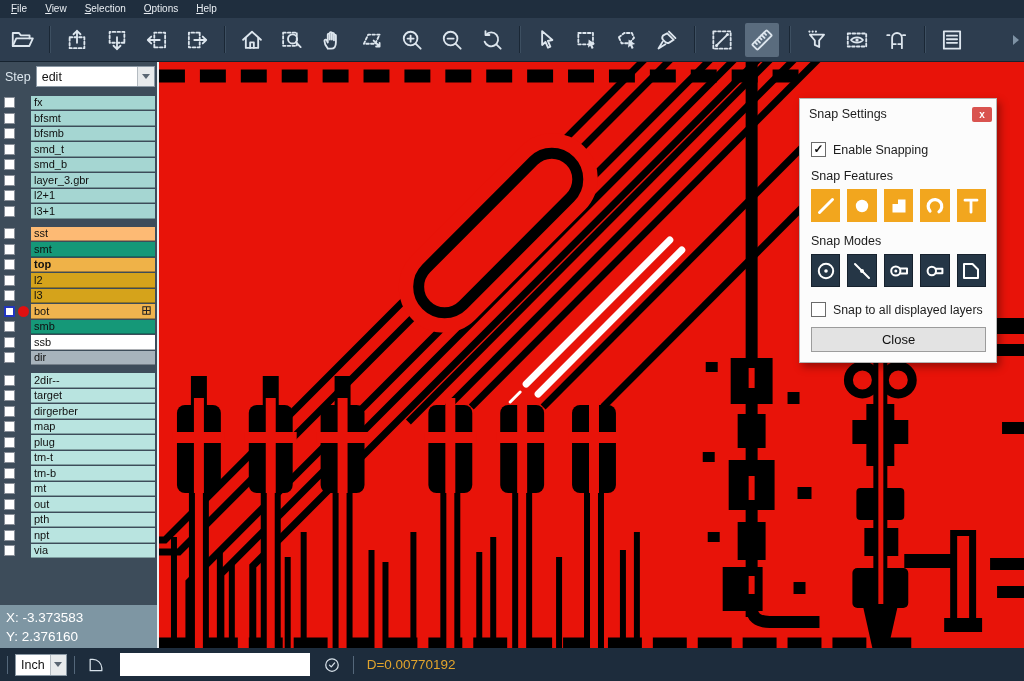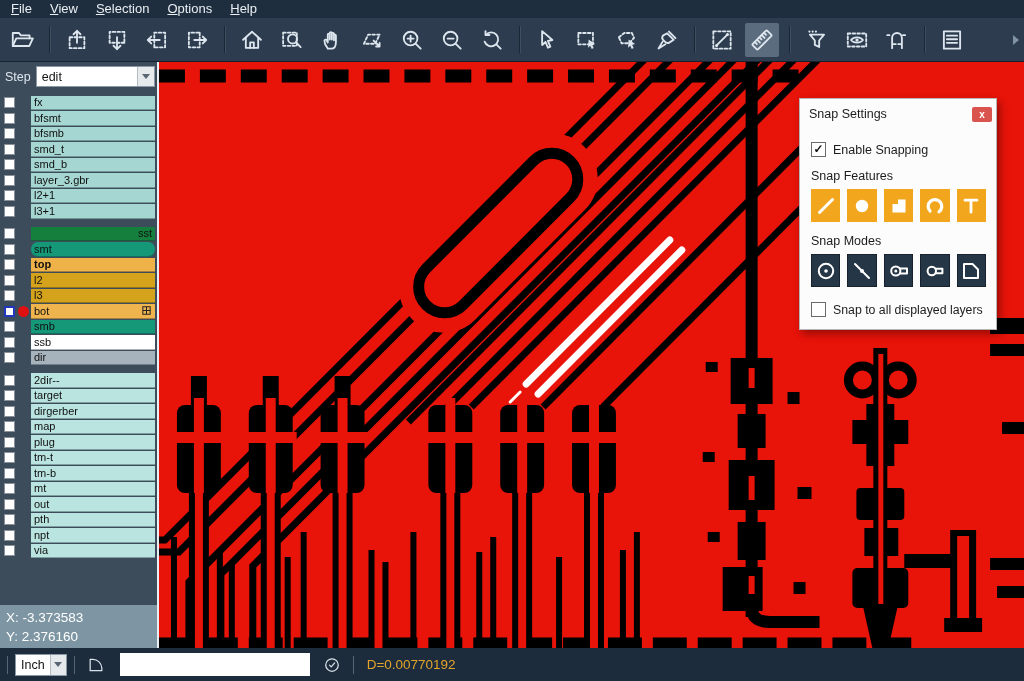--- a/index.html
+++ b/index.html
@@ -2,21 +2,21 @@
 <html><head>
 <meta charset="utf-8">
 <style>
   * { box-sizing: border-box; margin: 0; padding: 0; }
   html,body { width:1024px; height:681px; overflow:hidden; background:#1d2c3c;
     font-family:"Liberation Sans", sans-serif; }
   .app { width:1024px; height:681px; display:flex; flex-direction:column; }
 
   
   .menubar { height:18px; background:#1f2e3e; display:flex; align-items:center; padding-left:2px; flex:none; }
-  .menu-item { padding:0 9px; font-size:13px; color:#e9eef3; cursor:default; line-height:18px; }
+  .menu-item { padding:0 9px; font-size:10px; color:#e9eef3; cursor:default; line-height:18px; }
   .menu-item u { text-decoration:underline; }
 
   
   .toolbar { height:44px; background:#2d3d4f; display:flex; align-items:center; padding-left:5px; gap:6px; flex:none; border-bottom:1px solid #16232f; }
   .tb-btn { width:34px; height:34px; display:flex; align-items:center; justify-content:center;
     background:transparent; border:none; color:#dde6ee; border-radius:2px; }
   .tb-btn.active { background:#5a6c7e; }
   .tb-sep { width:1px; height:27px; background:#1a2735; box-shadow:1px 0 0 #3d4f61; margin:0 4px; flex:none; }
   .ic { width:26px; height:26px; }
   .ic * { fill:none; stroke:currentColor; stroke-width:1.7; stroke-linecap:round; stroke-linejoin:round; }
@@ -321,28 +321,28 @@
               <span class="ind"></span>
               <div class="chip" style="background: rgb(165, 214, 210);">
                 <span>l3+1</span>
               </div>
             </div>
           </div>
           <div class="layer-group">
             <div class="layer-row">
               <span class="chk"></span>
               <span class="ind"></span>
-              <div class="chip" style="background: #15803d; justify-content: flex-end;">
+              <div class="chip" style="background: #fdba74;">
                 <span>sst</span>
               </div>
             </div>
             <div class="layer-row">
               <span class="chk"></span>
               <span class="ind"></span>
-              <div class="chip" style="background: rgb(21, 152, 120); border-radius: 7px;">
+              <div class="chip" style="background: rgb(21, 152, 120);">
                 <span>smt</span>
               </div>
             </div>
             <div class="layer-row">
               <span class="chk"></span>
               <span class="ind"></span>
               <div class="chip" style="background: rgb(239, 178, 72); font-weight: bold;">
                 <span>top</span>
               </div>
             </div>
@@ -676,20 +676,21 @@
               <button class="sm-btn">
                 <svg class="snap-ic" viewBox="0 0 24 24">
                   <path d="M5 19 V5 H13.5 L19 10.5 V19 Z"></path>
                 </svg>
               </button>
             </div>
           <label class="dlg-row small" style="margin-top:15px;">
             <span class="dlg-chk"></span>
             <span>Snap to all displayed layers</span>
           </label>
+          <button class="dlg-close-btn">Close</button>
         </div>
       </div>
     </div>
   </div>
 
   <div class="statusbar">
     <div class="sb-sep"></div>
     <div class="sb-select">
       <span class="val">Inch</span>
       <span class="sel-chev">

